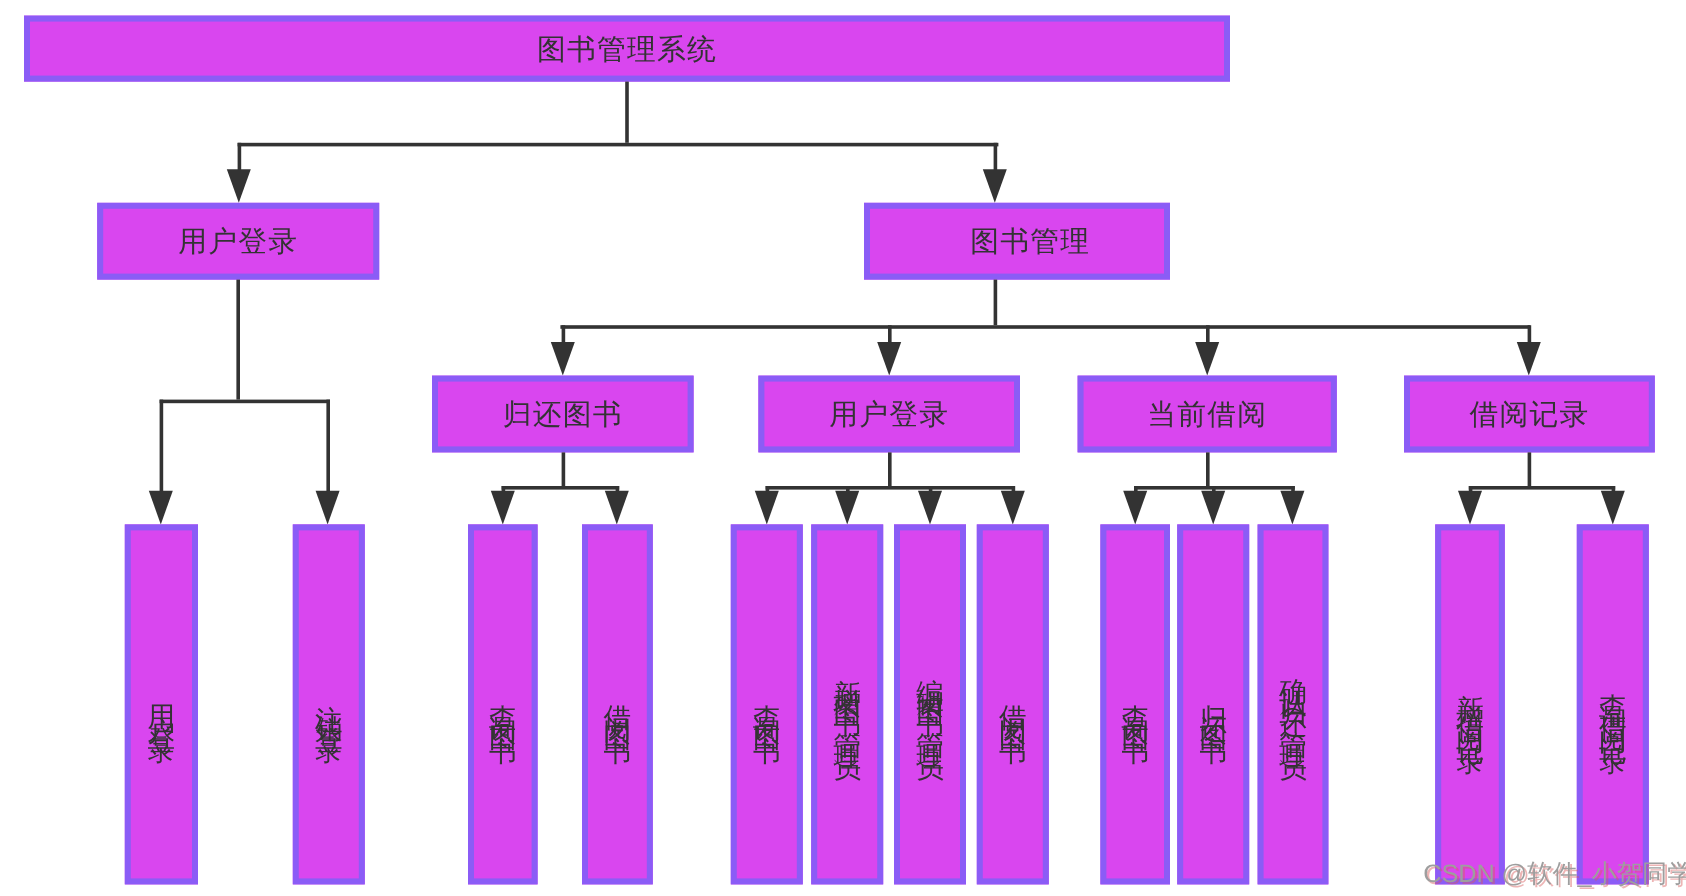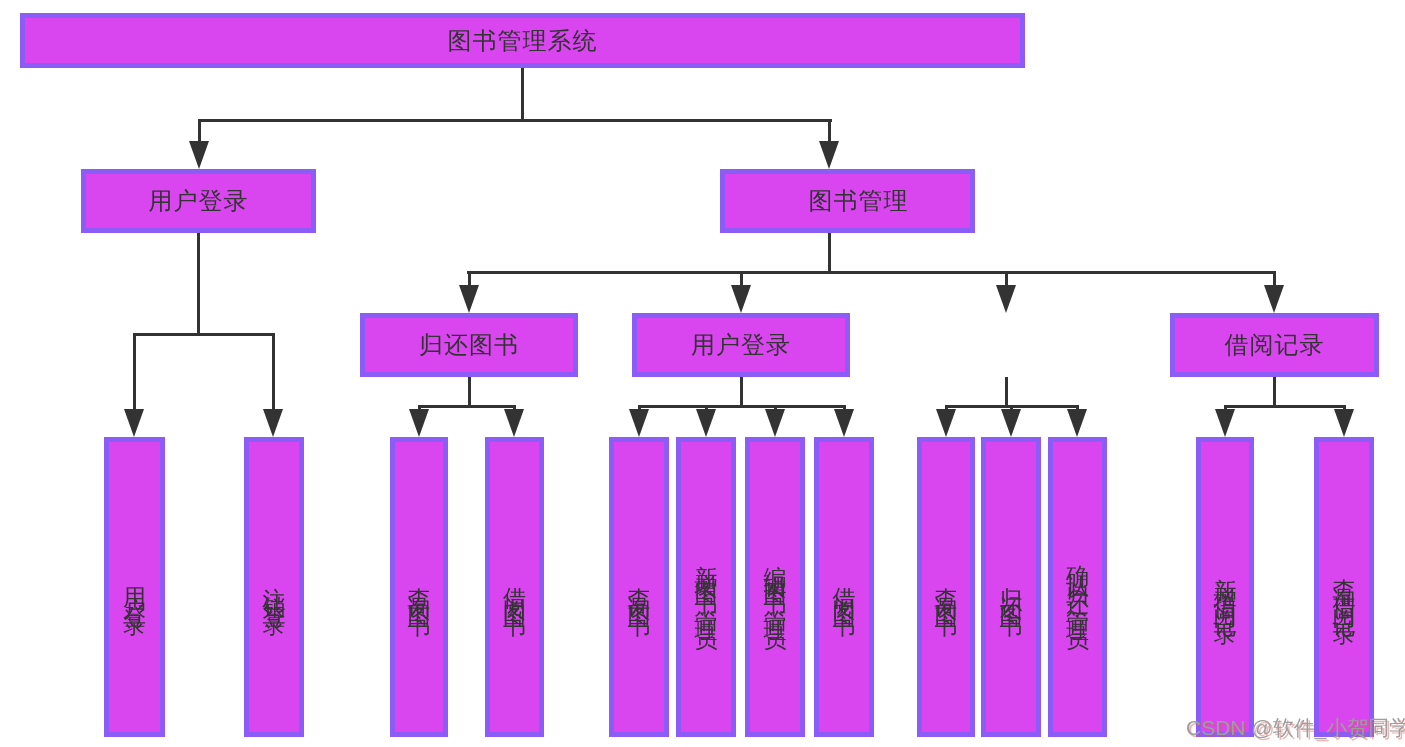--- a/index.html
+++ b/index.html
@@ -59,20 +59,21 @@
   <div class="arrow" style="left:459px;top:285px;"></div>
   <div class="vline" style="left:740px;top:271px;height:16px;"></div>
   <div class="arrow" style="left:731px;top:285px;"></div>
   <div class="vline" style="left:1005px;top:271px;height:16px;"></div>
   <div class="arrow" style="left:996px;top:285px;"></div>
   <div class="vline" style="left:1273px;top:271px;height:16px;"></div>
   <div class="arrow" style="left:1264px;top:285px;"></div>
 
   <div class="box" style="left:360px;top:313px;width:218px;height:64px;">归还图书</div>
   <div class="box" style="left:632px;top:313px;width:218px;height:64px;">用户登录</div>
+  <div class="box" style="left:898px;top:313px;width:216px;height:64px;">当前借阅</div>
   <div class="box" style="left:1170px;top:313px;width:209px;height:64px;">借阅记录</div>
 
   <div class="vline" style="left:468px;top:377px;height:28px;"></div>
   <div class="hline" style="left:418px;top:405px;width:98px;"></div>
   <div class="vline" style="left:418px;top:405px;height:6px;"></div>
   <div class="arrow" style="left:409px;top:409px;"></div>
   <div class="vline" style="left:513px;top:405px;height:6px;"></div>
   <div class="arrow" style="left:504px;top:409px;"></div>
 
   <div class="vline" style="left:740px;top:377px;height:28px;"></div>

